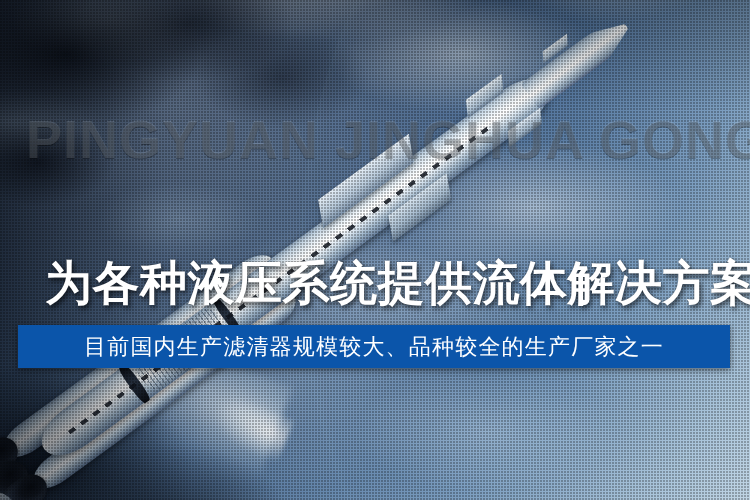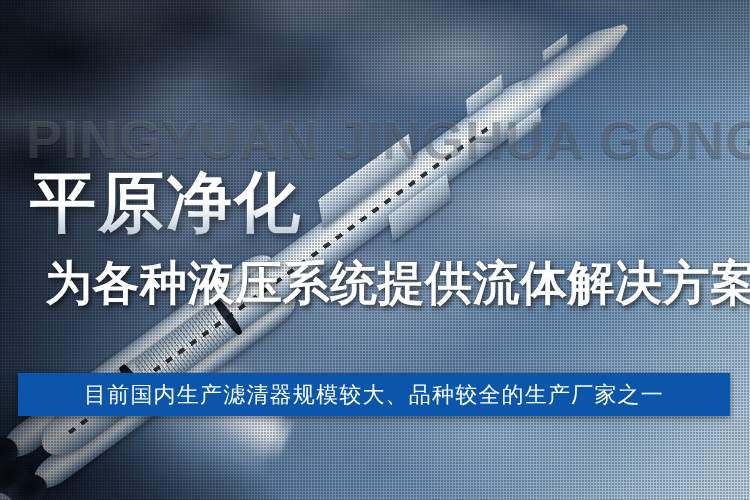--- a/index.html
+++ b/index.html
@@ -337,21 +337,20 @@
     position: absolute;
     left: 18px;
     top: 325px;
     width: 712px;
     height: 43px;
     background: #0b55aa;
     box-shadow: 0 2px 6px rgba(0,0,0,0.45);
     display: flex;
     align-items: center;
     justify-content: center;
-    margin-top: 48px;
   }
   #tagline-text {
     font-size: 22px;
     font-weight: 400;
     letter-spacing: 1.2px;
     color: #ffffff;
     white-space: nowrap;
   }
 </style>
 </head>
@@ -406,21 +405,20 @@
     </div>
 
     <div id="vignette"></div>
     <div id="halftone"></div>
   </div>
 
   <div id="text-layer">
 
     <div id="watermark">PINGYUAN JINGHUA GONGSI</div>
 
-    <div id="main-title">平原净化</div>
 
     <div id="sub-title">为各种液压系统提供流体解决方案</div>
 
     <div id="tagline-banner">
       <span id="tagline-text">目前国内生产滤清器规模较大、品种较全的生产厂家之一</span>
     </div>
 
   </div>
 
 </div>

